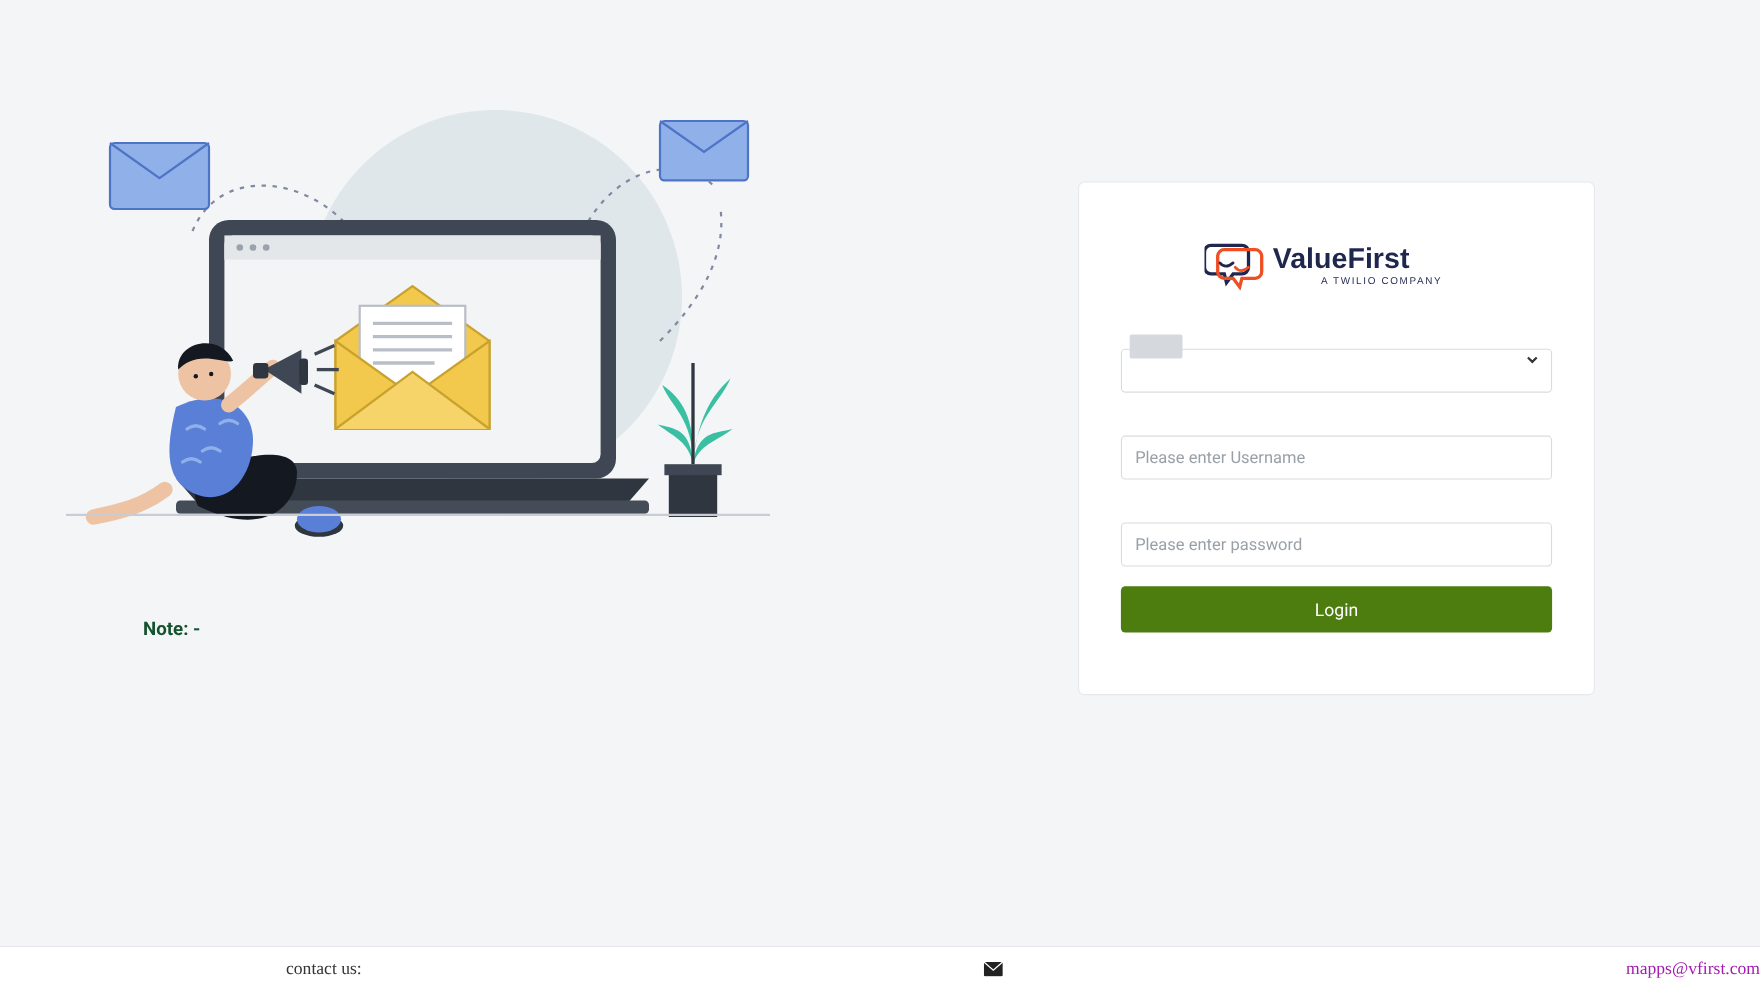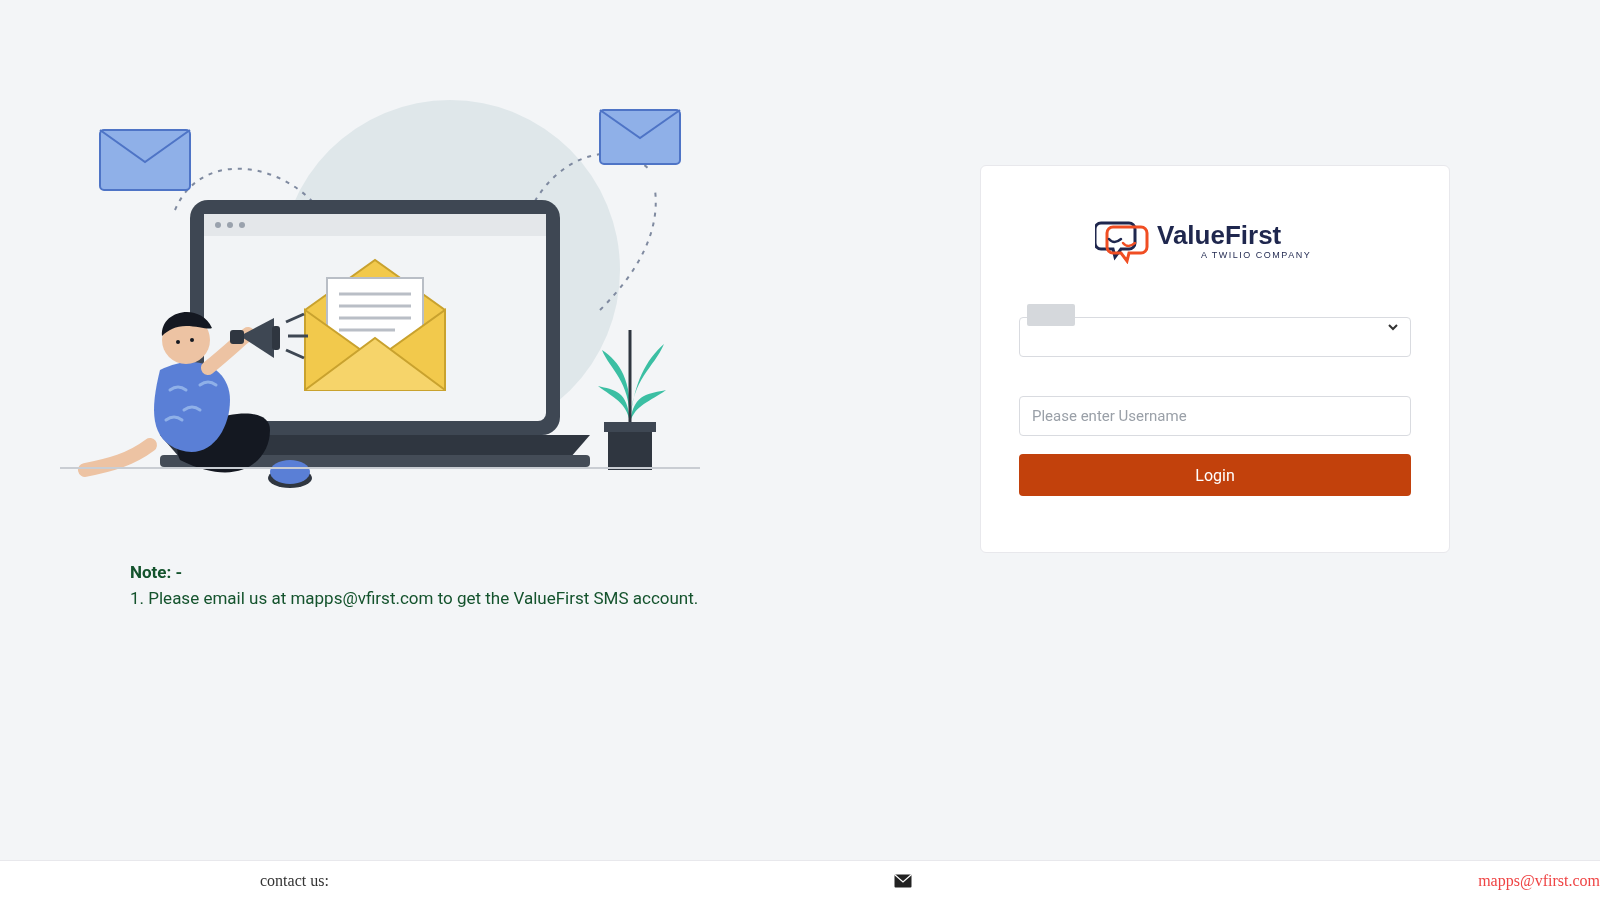--- a/index.html
+++ b/index.html
@@ -107,21 +107,21 @@
   .select-caret svg { display: block; }
 
   input.form-control::placeholder {
     color: #9aa0a8;
     font-size: 15px;
   }
 
   .btn-login {
     width: 100%;
     height: 42px;
-    background: #c2410c;
+    background: #4d7c0f;
     color: #fff;
     border: none;
     border-radius: 4px;
     font-size: 16px;
     cursor: pointer;
     font-family: inherit;
   }
 
   .footer {
     position: absolute;
@@ -229,21 +229,20 @@
             <line x1="46" y1="42" x2="64" y2="50" stroke="#3e4753" stroke-width="3"></line>
           </g>
         </g>
 
         <line x1="0" y1="378" x2="640" y2="378" stroke="#c9cdd3" stroke-width="2"></line>
       </svg>
     </div>
 
     <div class="note-block">
       <div class="note-title">Note: -</div>
-      <div>1. Please email us at mapps@vfirst.com to get the ValueFirst SMS account.</div>
     </div>
   </div>
 
   <div class="right-col">
     <div class="login-card">
       <div class="logo-row">
         <svg width="240" height="50" viewBox="0 0 240 50" xmlns="http://www.w3.org/2000/svg">
 
           <g transform="translate(0,3)">
             <path d="M6 6 h28 a6 6 0 0 1 6 6 v14 a6 6 0 0 1 -6 6 h-8 l-6 8 l-2 -8 h-12 a6 6 0 0 1 -6 -6 v-14 a6 6 0 0 1 6 -6 z" fill="none" stroke="#1f274e" stroke-width="3"></path>
@@ -265,28 +264,31 @@
           <svg width="12" height="12" viewBox="0 0 12 12">
               <path d="M2 4 L6 8 L10 4" fill="none" stroke="#333" stroke-width="2"></path>
             </svg>
         </span>
       </div>
 
       <div class="form-group">
         <input type="text" class="form-control" placeholder="Please enter Username" value="" style="">
       </div>
 
+      <div class="form-group">
+        <input type="password" class="form-control" placeholder="Please enter password" value="" style="">
+      </div>
 
       <button class="btn-login">Login</button>
     </div>
   </div>
 </div>
 
 <div class="footer">
   <span>contact us:</span>
   <span class="env-icon">
     <svg width="18" height="14" viewBox="0 0 18 14">
         <rect x="0.5" y="0.5" width="17" height="13" rx="1" fill="#222"></rect>
         <polyline points="0.5,0.5 9,8 17.5,0.5" fill="none" stroke="#fff" stroke-width="1.2"></polyline>
       </svg>
   </span>
-  <a href="#" style="color:#ef4444;text-decoration:none">mapps@vfirst.com</a>
+  <a href="#" style="color:#a21caf;text-decoration:none">mapps@vfirst.com</a>
 </div>
 
 </body></html>

